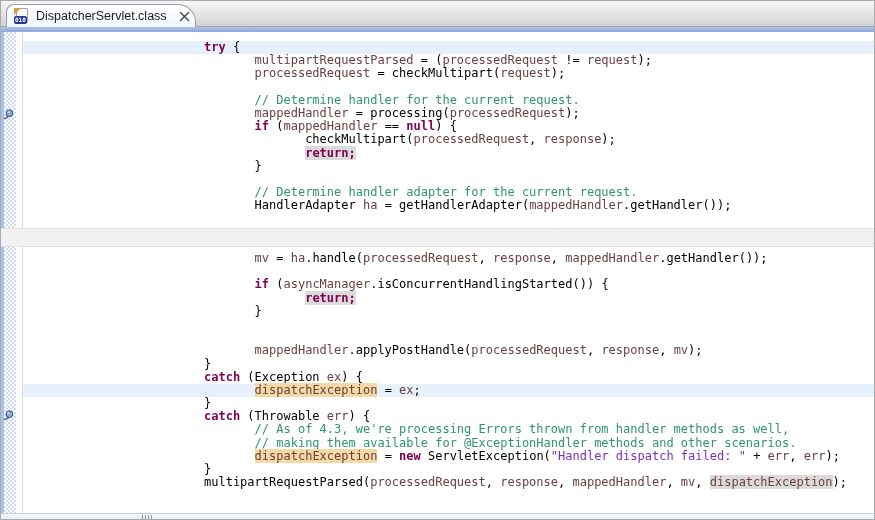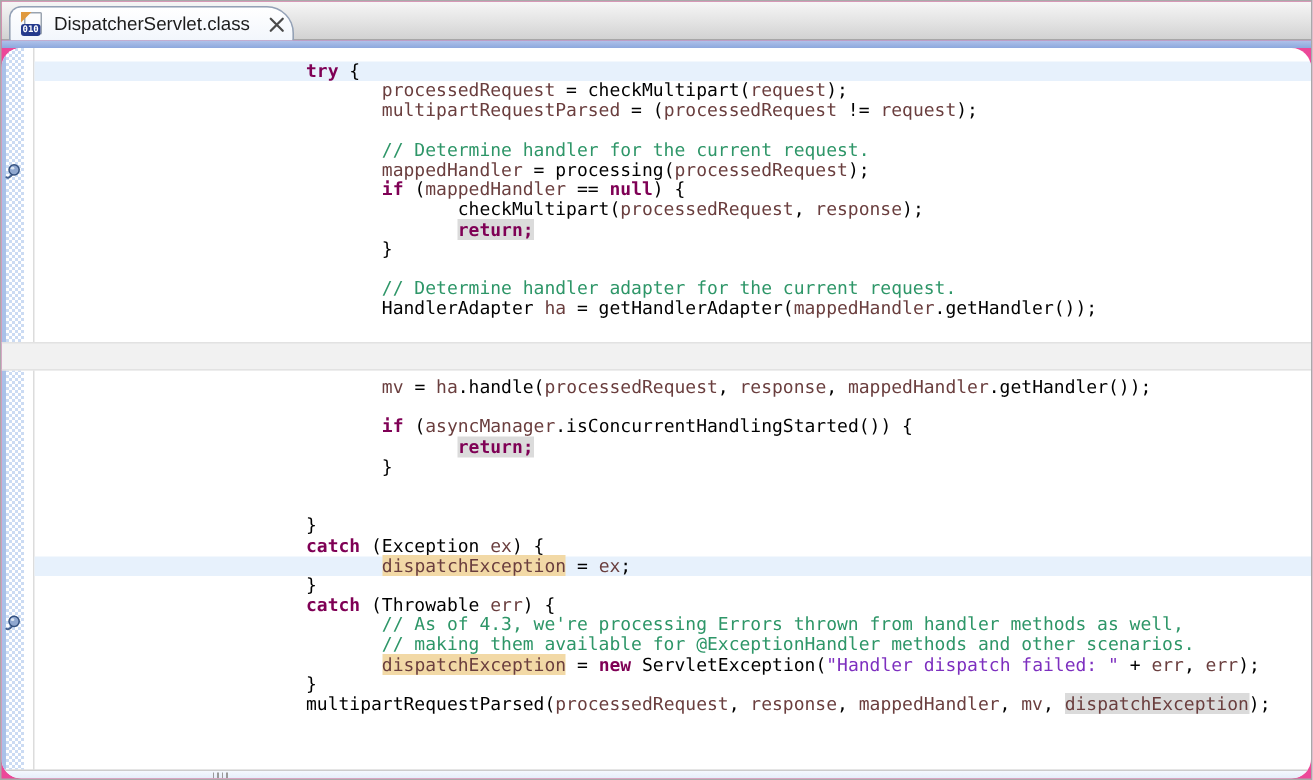--- a/index.html
+++ b/index.html
@@ -29,21 +29,21 @@
   .cicon .page{position:absolute;left:2px;top:0;width:12px;height:15px;background:#fdfdfd;border:1px solid #9aa4b0;border-radius:1px;}
   .cicon .fold{position:absolute;left:0;top:0;width:0;height:0;border-top:7px solid #e09a3e;border-right:7px solid transparent;}
   .cicon .badge{position:absolute;left:0;bottom:0;background:#253a8c;color:#fff;
     font-family:"DejaVu Sans Mono",monospace;font-size:6px;font-weight:bold;line-height:8px;
     padding:0 1px;border-radius:2px;}
   .tabstrip{
     position:absolute;top:26px;left:0;right:0;height:5px;
     background:linear-gradient(180deg,#b0c3ea 0%,#8da8dd 100%);
   }
   
-  .editor{position:absolute;top:31px;left:0;right:0;bottom:0;background:#fff;overflow:hidden;border-radius:13px;}
+  .editor{position:absolute;top:31px;left:0;right:0;bottom:0;background:#fff;overflow:hidden;}
   .gutter{
     position:absolute;left:0;top:0;bottom:6px;width:15px;z-index:1;
     background:conic-gradient(#cbdbf3 25%,#ffffff 0 50%,#cbdbf3 0 75%,#ffffff 0) 0 0/4px 4px;
     border-left:3px solid #a9c1e8;
   }
   .vline{position:absolute;left:21px;top:0;bottom:6px;width:1px;background:#dcdcdc;z-index:1;}
   .band{position:absolute;left:0;right:0;top:196px;height:19px;background:var(--band);border-top:1px solid #e2e2e2;border-bottom:1px solid #e2e2e2;z-index:2;}
   .code{
     position:absolute;left:22px;top:0;right:0;bottom:0;z-index:3;
     padding:9px 0 0 181px;
@@ -108,42 +108,43 @@
     <div class="marker" style="top:377px;">
       <svg width="13" height="13" viewBox="0 0 13 13">
         <path d="M6.2 8.2 C4.6 10.2 3.2 11.0 2.3 10.2" stroke="#44608f" stroke-width="1.4" fill="none" stroke-linecap="round"></path>
         <circle cx="7.4" cy="5.2" r="3.4" fill="#8fa7cf" stroke="#33507f" stroke-width="1"></circle>
         <ellipse cx="6.4" cy="4.1" rx="1.2" ry="0.9" fill="#dbe5f3"></ellipse>
       </svg>
     </div>
 
     <div class="code">
         <div class="line hl-row"><span class="k">try</span><span class="p"> {</span></div>
+        <div class="line"><span class="v">       multipartRequestParsed</span><span class="p"> = (</span><span class="v">processedRequest</span><span class="p"> != </span><span class="v">request</span><span class="p">);</span></div>
         <div class="line"><span class="v">       processedRequest</span><span class="p"> = checkMultipart(</span><span class="v">request</span><span class="p">);</span></div>
-        <div class="line"><span class="v">       multipartRequestParsed</span><span class="p"> = (</span><span class="v">processedRequest</span><span class="p"> != </span><span class="v">request</span><span class="p">);</span></div>
         <div class="line"></div>
         <div class="line"><span class="c">       // Determine handler for the current request.</span></div>
         <div class="line"><span class="v">       mappedHandler</span><span class="p"> = processing(</span><span class="v">processedRequest</span><span class="p">);</span></div>
         <div class="line"><span class="p">       </span><span class="k">if</span><span class="p"> (</span><span class="v">mappedHandler</span><span class="p"> == </span><span class="k">null</span><span class="p">) {</span></div>
         <div class="line"><span class="p">              checkMultipart(</span><span class="v">processedRequest</span><span class="p">, </span><span class="v">response</span><span class="p">);</span></div>
         <div class="line"><span class="p">              </span><span class="k hg">return;</span></div>
         <div class="line"><span class="p">       }</span></div>
         <div class="line"></div>
         <div class="line"><span class="c">       // Determine handler adapter for the current request.</span></div>
         <div class="line"><span class="p">       HandlerAdapter </span><span class="v">ha</span><span class="p"> = getHandlerAdapter(</span><span class="v">mappedHandler</span><span class="p">.getHandler());</span></div>
         <div class="line"></div>
         <div class="line"></div>
         <div class="line"></div>
         <div class="line"><span class="v">       mv</span><span class="p"> = </span><span class="v">ha</span><span class="p">.handle(</span><span class="v">processedRequest</span><span class="p">, </span><span class="v">response</span><span class="p">, </span><span class="v">mappedHandler</span><span class="p">.getHandler());</span></div>
         <div class="line"></div>
         <div class="line"><span class="p">       </span><span class="k">if</span><span class="p"> (</span><span class="v">asyncManager</span><span class="p">.isConcurrentHandlingStarted()) {</span></div>
         <div class="line"><span class="p">              </span><span class="k hg">return;</span></div>
         <div class="line"><span class="p">       }</span></div>
         <div class="line"></div>
         <div class="line"></div>
+        <div class="line"><span class="v">       mappedHandler</span><span class="p">.applyPostHandle(</span><span class="v">processedRequest</span><span class="p">, </span><span class="v">response</span><span class="p">, </span><span class="v">mv</span><span class="p">);</span></div>
         <div class="line"><span class="p">}</span></div>
         <div class="line"><span class="k">catch</span><span class="p"> (Exception </span><span class="v">ex</span><span class="p">) {</span></div>
         <div class="line hl-row"><span class="p">       </span><span class="v ht">dispatchException</span><span class="p"> = </span><span class="v">ex</span><span class="p">;</span></div>
         <div class="line"><span class="p">}</span></div>
         <div class="line"><span class="k">catch</span><span class="p"> (Throwable </span><span class="v">err</span><span class="p">) {</span></div>
         <div class="line"><span class="c">       // As of 4.3, we're processing Errors thrown from handler methods as well,</span></div>
         <div class="line"><span class="c">       // making them available for @ExceptionHandler methods and other scenarios.</span></div>
         <div class="line"><span class="p">       </span><span class="v ht">dispatchException</span><span class="p"> = </span><span class="k">new</span><span class="p"> ServletException(</span><span class="s">"Handler dispatch failed: "</span><span class="p"> + </span><span class="v">err</span><span class="p">, </span><span class="v">err</span><span class="p">);</span></div>
         <div class="line"><span class="p">}</span></div>
         <div class="line"><span class="p">multipartRequestParsed(</span><span class="v">processedRequest</span><span class="p">, </span><span class="v">response</span><span class="p">, </span><span class="v">mappedHandler</span><span class="p">, </span><span class="v">mv</span><span class="p">, </span><span class="v hg">dispatchException</span><span class="p">);</span></div>

